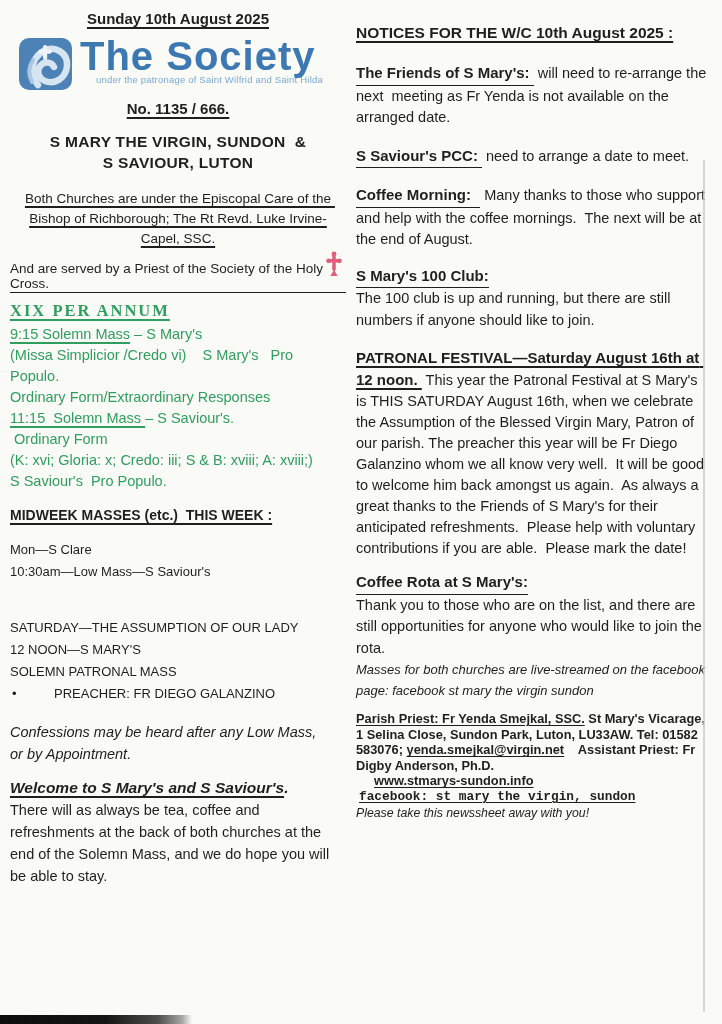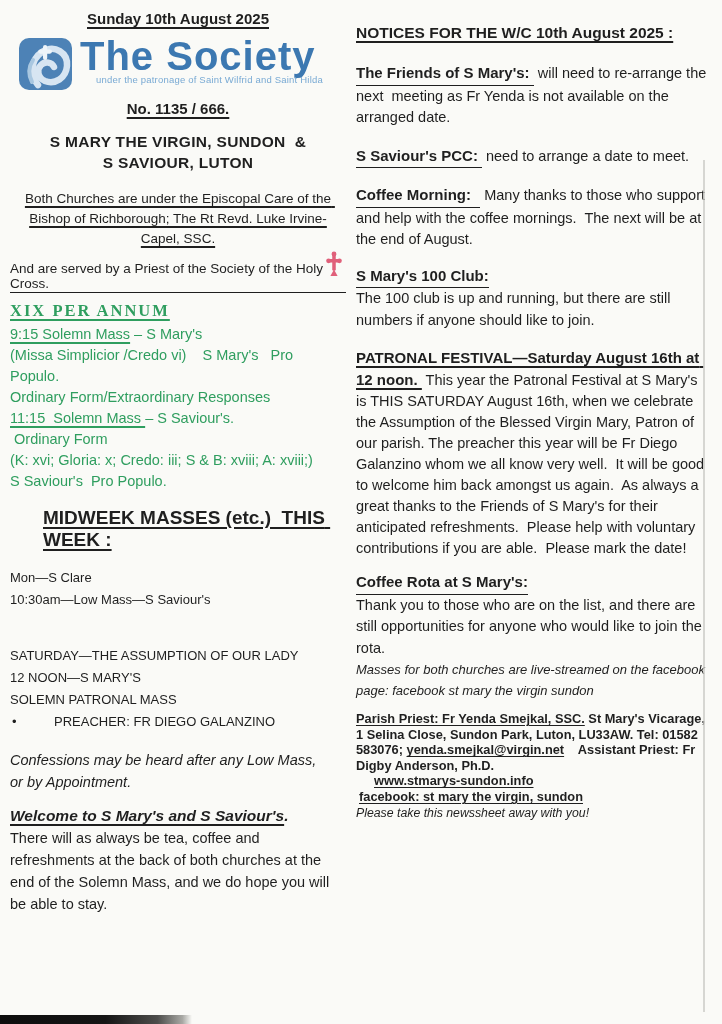--- a/index.html
+++ b/index.html
@@ -27,41 +27,41 @@
   .issue { text-align:center; font-weight:bold; font-size:15px; margin-top:8px; }
   .church-title { text-align:center; font-weight:bold; font-size:15.5px; line-height:21px; margin-top:14px; letter-spacing:.3px; }
   .episcopal { text-align:center; font-size:13.5px; line-height:20px; margin-top:16px; }
   .served-row { position:relative; margin-top:12px; font-size:13.5px; }
   .holy-cross { position:absolute; right:4px; top:-10px; }
 
   .green { color:#2f9e5f; }
   .pa-heading { text-align:left; font-family:"Liberation Serif", serif; font-weight:bold; font-size:16.5px; letter-spacing:2px; margin-top:8px; }
   .pa-lines { font-size:14.5px; line-height:21px; margin-top:3px; }
 
-  .midweek-heading { font-weight:bold; font-size:19px; margin-top:15px;margin-left:33px; }
+  .midweek-heading { font-weight:bold; font-size:14px; margin-top:15px; }
   .plain-lines { font-size:13px; line-height:22px; }
   .mon-block { margin-top:16px; }
   .sat-block { margin-top:34px; }
   .bullet-row { display:flex; }
   .bullet-glyph { width:44px; padding-left:2px; }
 
   .confessions { font-style:italic; font-size:14.5px; line-height:22px; margin-top:16px; max-width:318px; }
   .welcome-block { margin-top:12px; font-size:14.5px; line-height:22px; }
   .welcome-h { font-weight:bold; font-style:italic; font-size:15.5px; }
 
   
   .notices-heading { font-weight:bold; font-size:15.5px; }
   .para { font-size:14.5px; line-height:21.5px; }
   .lead { font-weight:bold; font-size:15px; }
   .rh { font-weight:bold; font-size:15px; }
   .livestream { font-style:italic; font-size:13px; line-height:21px; margin-top:0; }
   .contact { font-weight:bold; font-size:12.8px; line-height:15.6px; margin-top:10px; }
   .contact .u { text-decoration-thickness:1.3px; text-underline-offset:2px; }
   .site-line { padding-left:18px; }
-  .fb-line { padding-left:3px; }
+  .fb-line { padding-left:3px;font-family:Liberation Mono, monospace; }
   .takeaway { font-weight:normal; font-style:italic; font-size:12.3px; margin-top:1px; }
 
   
   .scan-bar { position:absolute; left:0; bottom:0; width:192px; height:9px;
     background:linear-gradient(90deg,#0d0d0d 0%,#151515 55%,#4d4d4b 82%,#a8a8a4 95%,rgba(250,250,247,0) 100%); }
   .scan-edge { position:absolute; right:17px; top:160px; height:852px; width:2px; background:#c9c9c5; opacity:.75; }
 </style>
 </head>
 <body>
 

